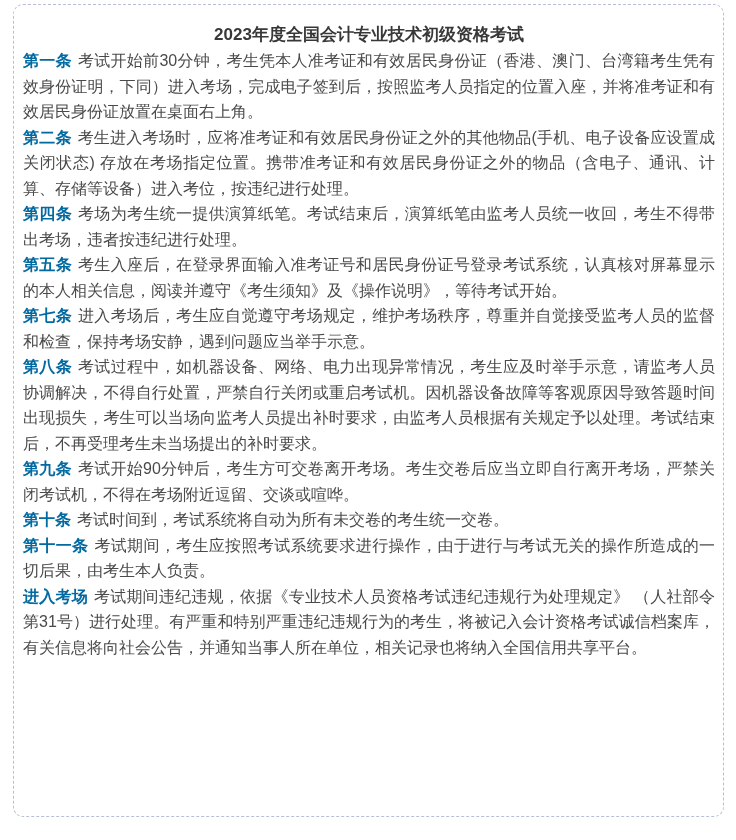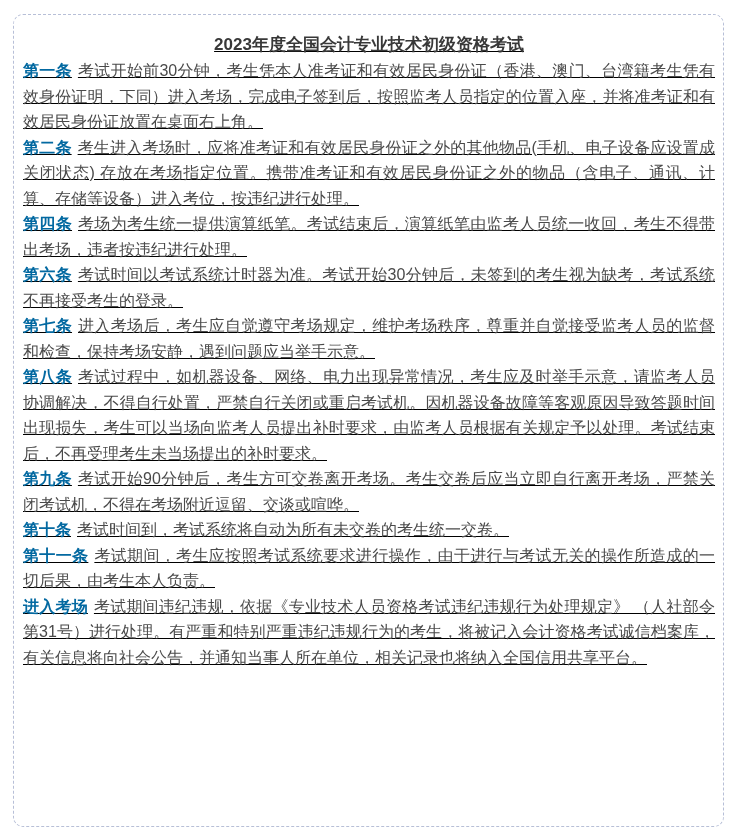--- a/index.html
+++ b/index.html
@@ -5,29 +5,28 @@
   html, body { margin: 0; padding: 0; }
   body {
     width: 736px; height: 840px;
     background: #ffffff;
     font-family: "Liberation Sans", sans-serif;
     position: relative;
     overflow: hidden;
   }
   .sheet {
     position: absolute;
-    left: 13px; top: 14px;
+    left: 13px; top: 4px;
     width: 711px; height: 813px;
     box-sizing: border-box;
     border: 1px dashed #b7bfd7;
     border-radius: 10px;
     padding: 17px 8px 0 9px;
     overflow: hidden;
     background: #ffffff;
-    text-decoration: underline;
   }
   .title, .subtitle {
     margin: 0;
     font-size: 17px;
     line-height: 26px;
     font-weight: bold;
     text-align: center;
     color: #383838;
   }
   .article {
@@ -47,20 +46,20 @@
 </style>
 </head>
 <body>
 
 <div class="sheet">
   <h1 class="title">2023年度全国会计专业技术初级资格考试</h1>
 
   <p class="article"><b class="num">第一条</b><span>考试开始前30分钟，考生凭本人准考证和有效居民身份证（香港、澳门、台湾籍考生凭有效身份证明，下同）进入考场，完成电子签到后，按照监考人员指定的位置入座，并将准考证和有效居民身份证放置在桌面右上角。</span></p>
   <p class="article"><b class="num">第二条</b><span>考生进入考场时，应将准考证和有效居民身份证之外的其他物品(手机、电子设备应设置成关闭状态) 存放在考场指定位置。携带准考证和有效居民身份证之外的物品（含电子、通讯、计算、存储等设备）进入考位，按违纪进行处理。</span></p>
   <p class="article"><b class="num">第四条</b><span>考场为考生统一提供演算纸笔。考试结束后，演算纸笔由监考人员统一收回，考生不得带出考场，违者按违纪进行处理。</span></p>
-  <p class="article"><b class="num">第六条</b><span>考试时间以考试系统计时器为准。考试开始30分钟后，未签到的考生视为缺考，考试系统不再接受考生的登录。</span></p>
+  <p class="article"><b class="num">第五条</b><span>考生入座后，在登录界面输入准考证号和居民身份证号登录考试系统，认真核对屏幕显示的本人相关信息，阅读并遵守《考生须知》及《操作说明》，等待考试开始。</span></p>
   <p class="article"><b class="num">第七条</b><span>进入考场后，考生应自觉遵守考场规定，维护考场秩序，尊重并自觉接受监考人员的监督和检查，保持考场安静，遇到问题应当举手示意。</span></p>
   <p class="article"><b class="num">第八条</b><span>考试过程中，如机器设备、网络、电力出现异常情况，考生应及时举手示意，请监考人员协调解决，不得自行处置，严禁自行关闭或重启考试机。因机器设备故障等客观原因导致答题时间出现损失，考生可以当场向监考人员提出补时要求，由监考人员根据有关规定予以处理。考试结束后，不再受理考生未当场提出的补时要求。</span></p>
   <p class="article"><b class="num">第九条</b><span>考试开始90分钟后，考生方可交卷离开考场。考生交卷后应当立即自行离开考场，严禁关闭考试机，不得在考场附近逗留、交谈或喧哗。</span></p>
   <p class="article"><b class="num">第十条</b><span>考试时间到，考试系统将自动为所有未交卷的考生统一交卷。</span></p>
   <p class="article"><b class="num">第十一条</b><span>考试期间，考生应按照考试系统要求进行操作，由于进行与考试无关的操作所造成的一切后果，由考生本人负责。</span></p>
   <p class="article"><b class="num">进入考场</b><span>考试期间违纪违规，依据《专业技术人员资格考试违纪违规行为处理规定》 （人社部令第31号）进行处理。有严重和特别严重违纪违规行为的考生，将被记入会计资格考试诚信档案库，有关信息将向社会公告，并通知当事人所在单位，相关记录也将纳入全国信用共享平台。</span></p>
 </div>
 
 </body></html>

